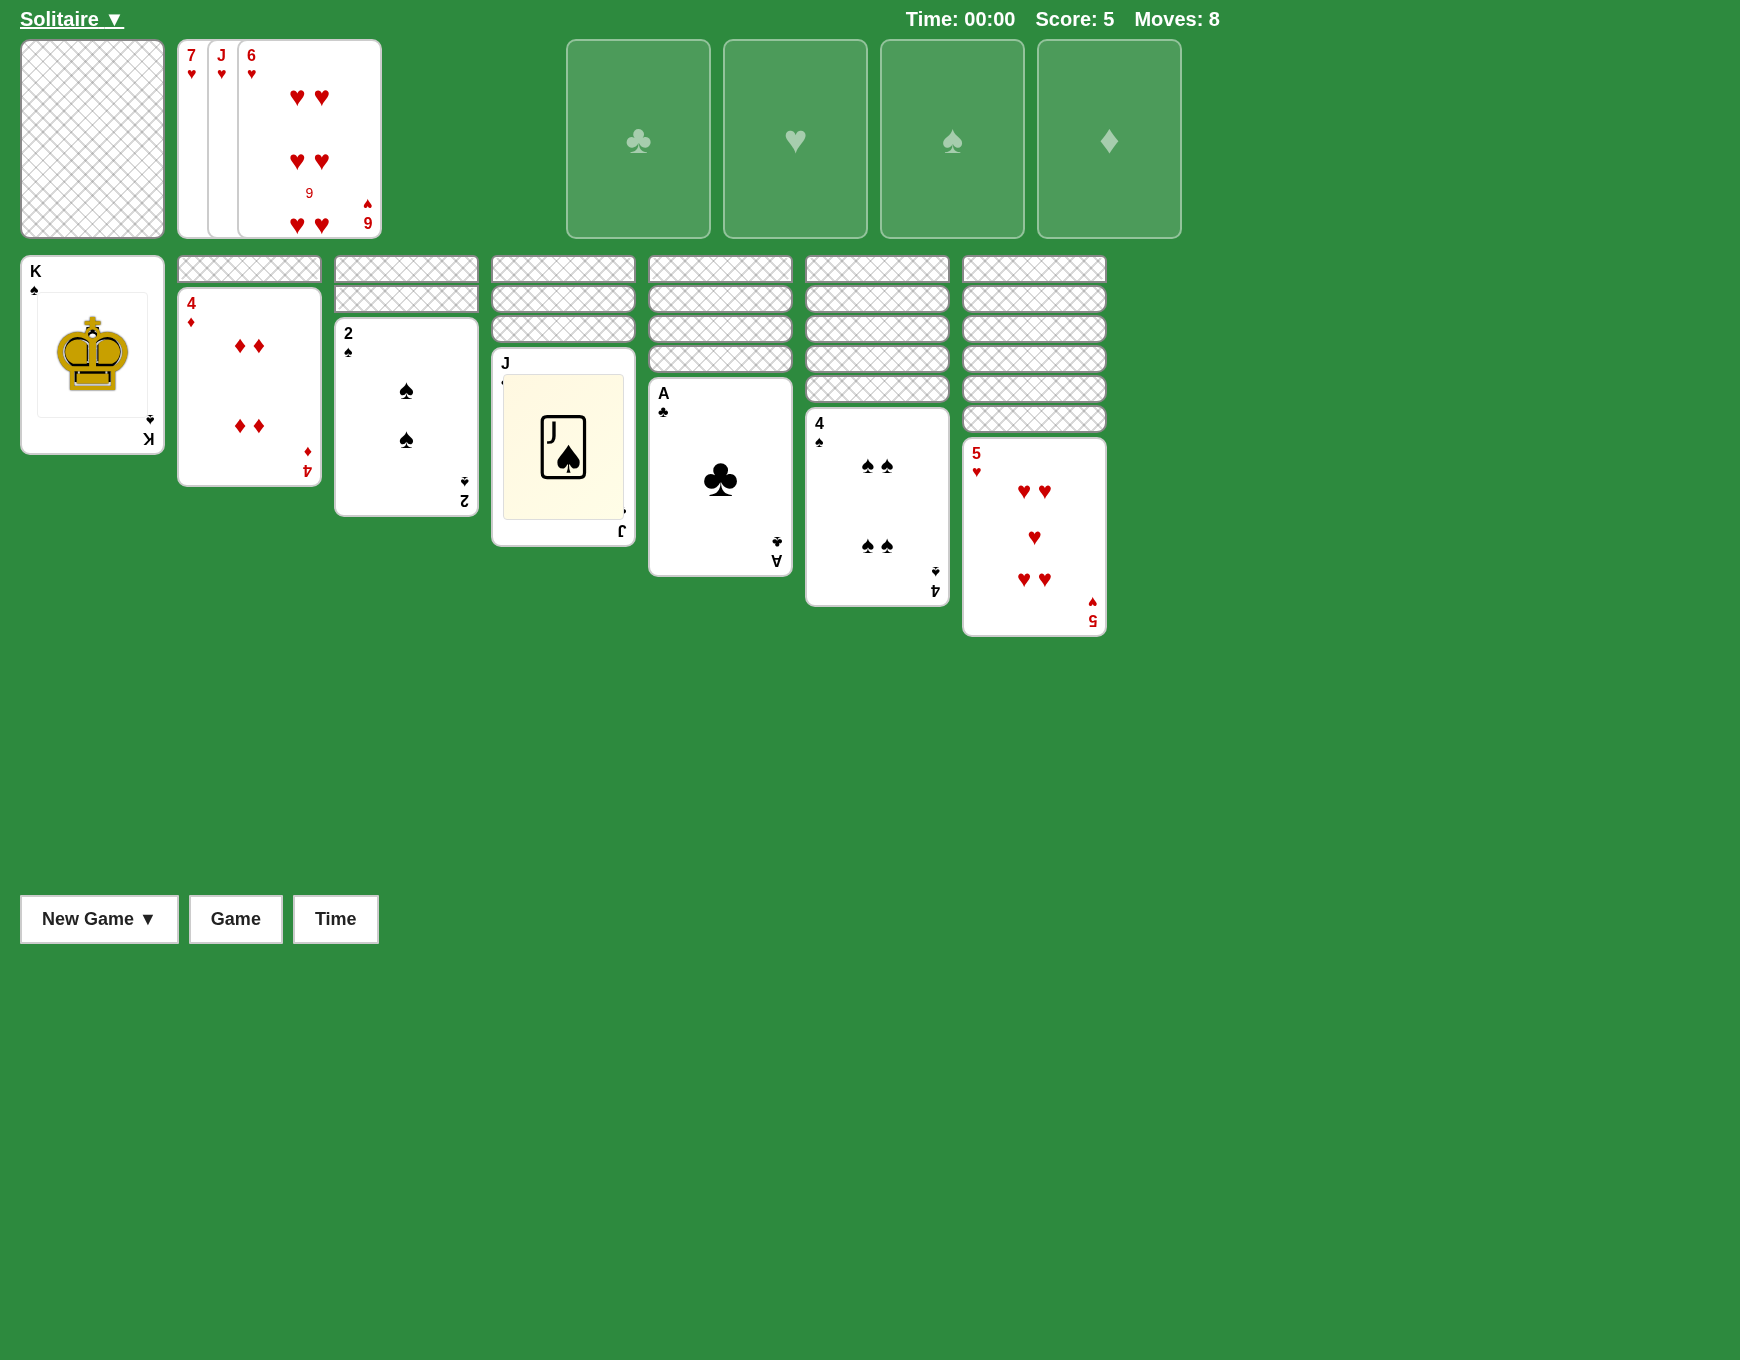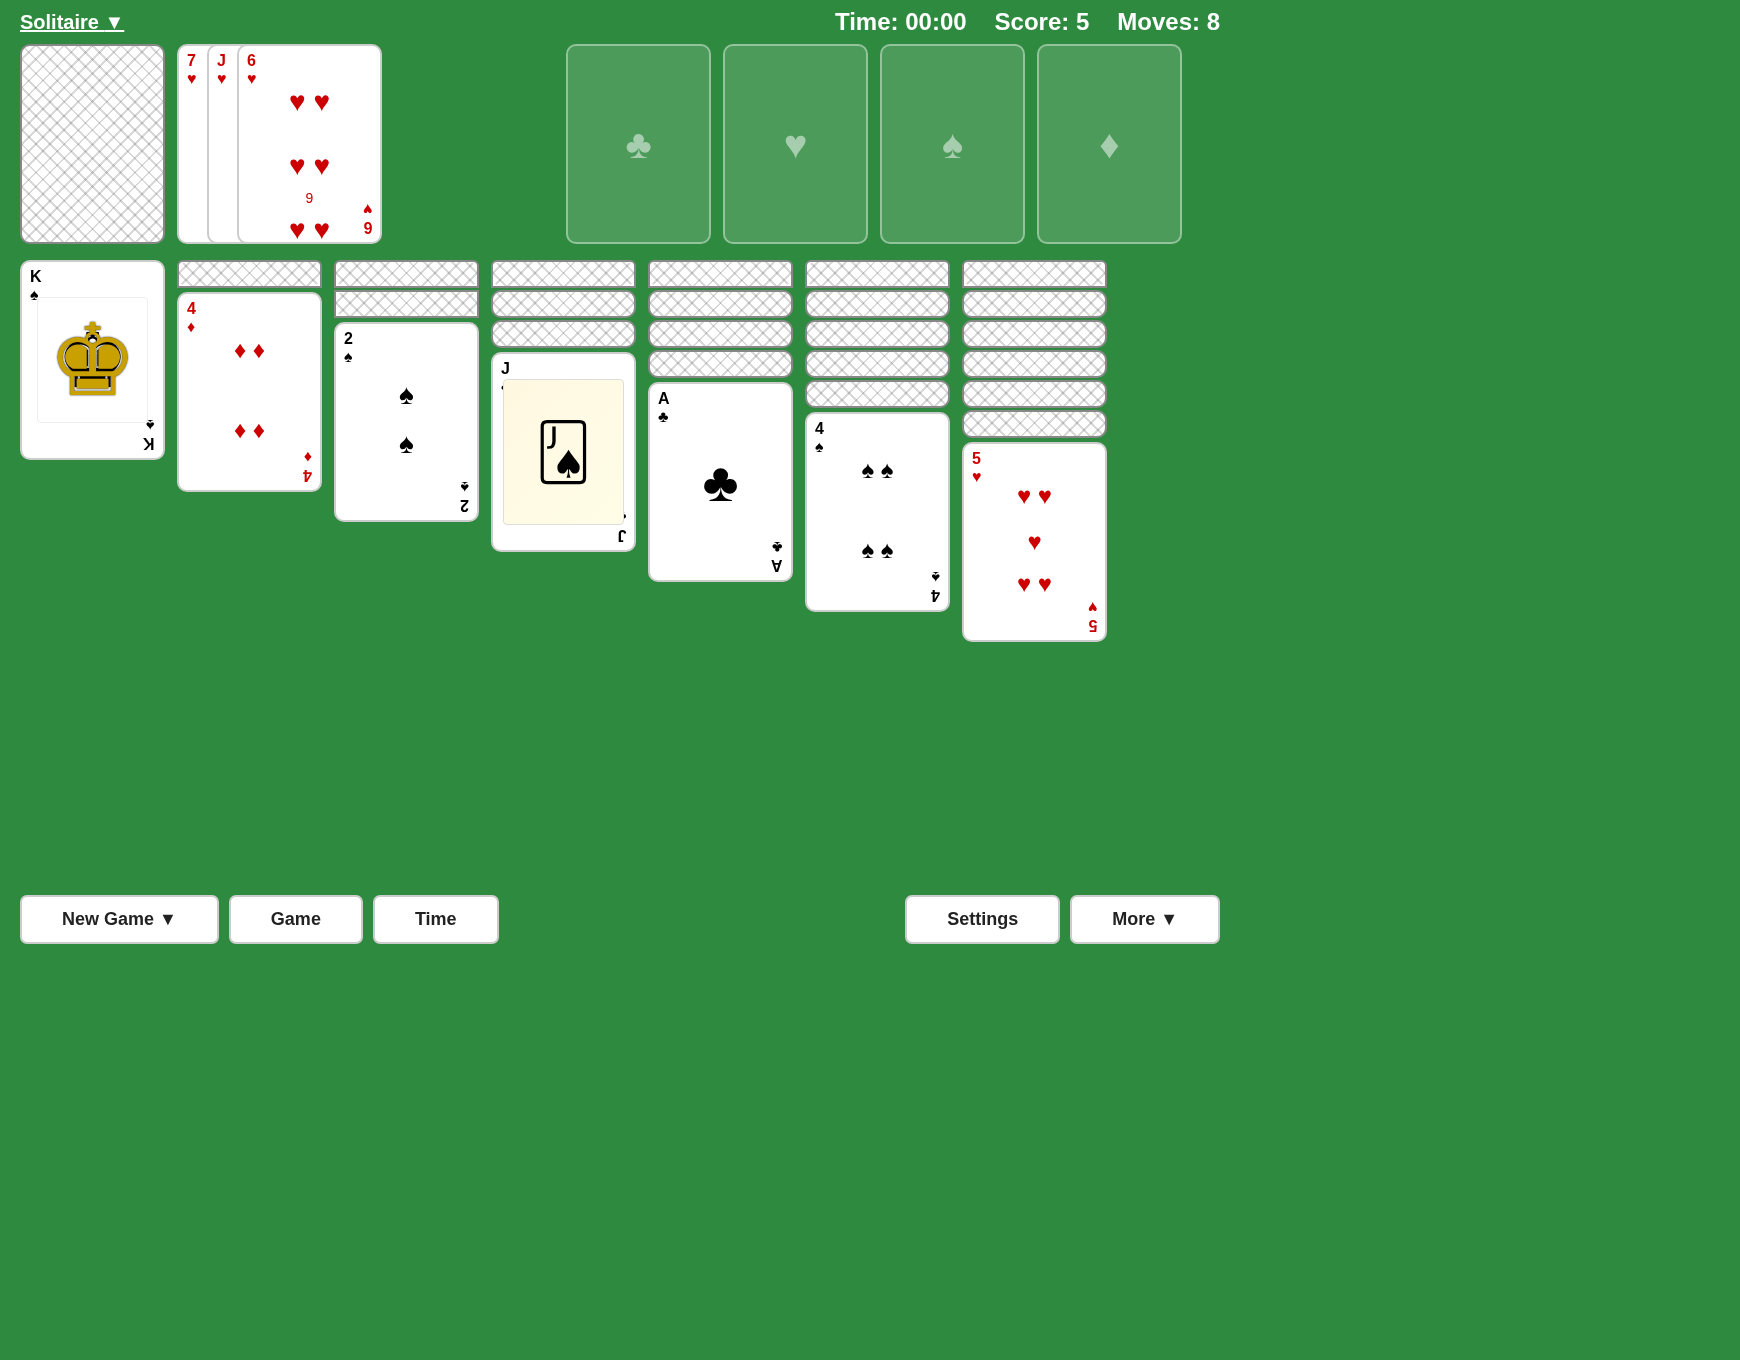--- a/index.html
+++ b/index.html
@@ -20,22 +20,22 @@
     }
     .game-title {
       font-size: 20px;
       font-weight: bold;
       text-decoration: underline;
       color: white;
       cursor: pointer;
     }
     .header-stats {
       display: flex;
-      gap: 28px;
-      font-size: 24px;
+      gap: 20px;
+      font-size: 20px;
       font-weight: bold;
       color: white;
     }
     .game-area {
       padding: 0 20px;
     }
     
     .top-row {
       display: flex;
       gap: 12px;
@@ -139,22 +139,22 @@
       justify-content: space-between;
       padding: 16px 20px;
     }
     .footer-left, .footer-right {
       display: flex;
       gap: 10px;
     }
     .btn {
       background: white;
       border: 2px solid #ccc;
-      border-radius: 7px;
-      padding: 12px 40px;
+      border-radius: 1px;
+      padding: 12px 20px;
       font-size: 18px;
       font-weight: bold;
       cursor: pointer;
       color: #222;
     }
 
     
     .waste-area {
       position: relative;
       width: 220px;
@@ -371,17 +371,13 @@
 
   </div>
 </div>
 
 <footer>
   <div class="footer-left">
     <button class="btn">New Game ▼</button>
     <button class="btn">Game</button>
     <button class="btn">Time</button>
   </div>
-  <div class="footer-right">
-    <button class="btn">Settings</button>
-    <button class="btn">More ▼</button>
-  </div>
 </footer>
 
 </body></html>

